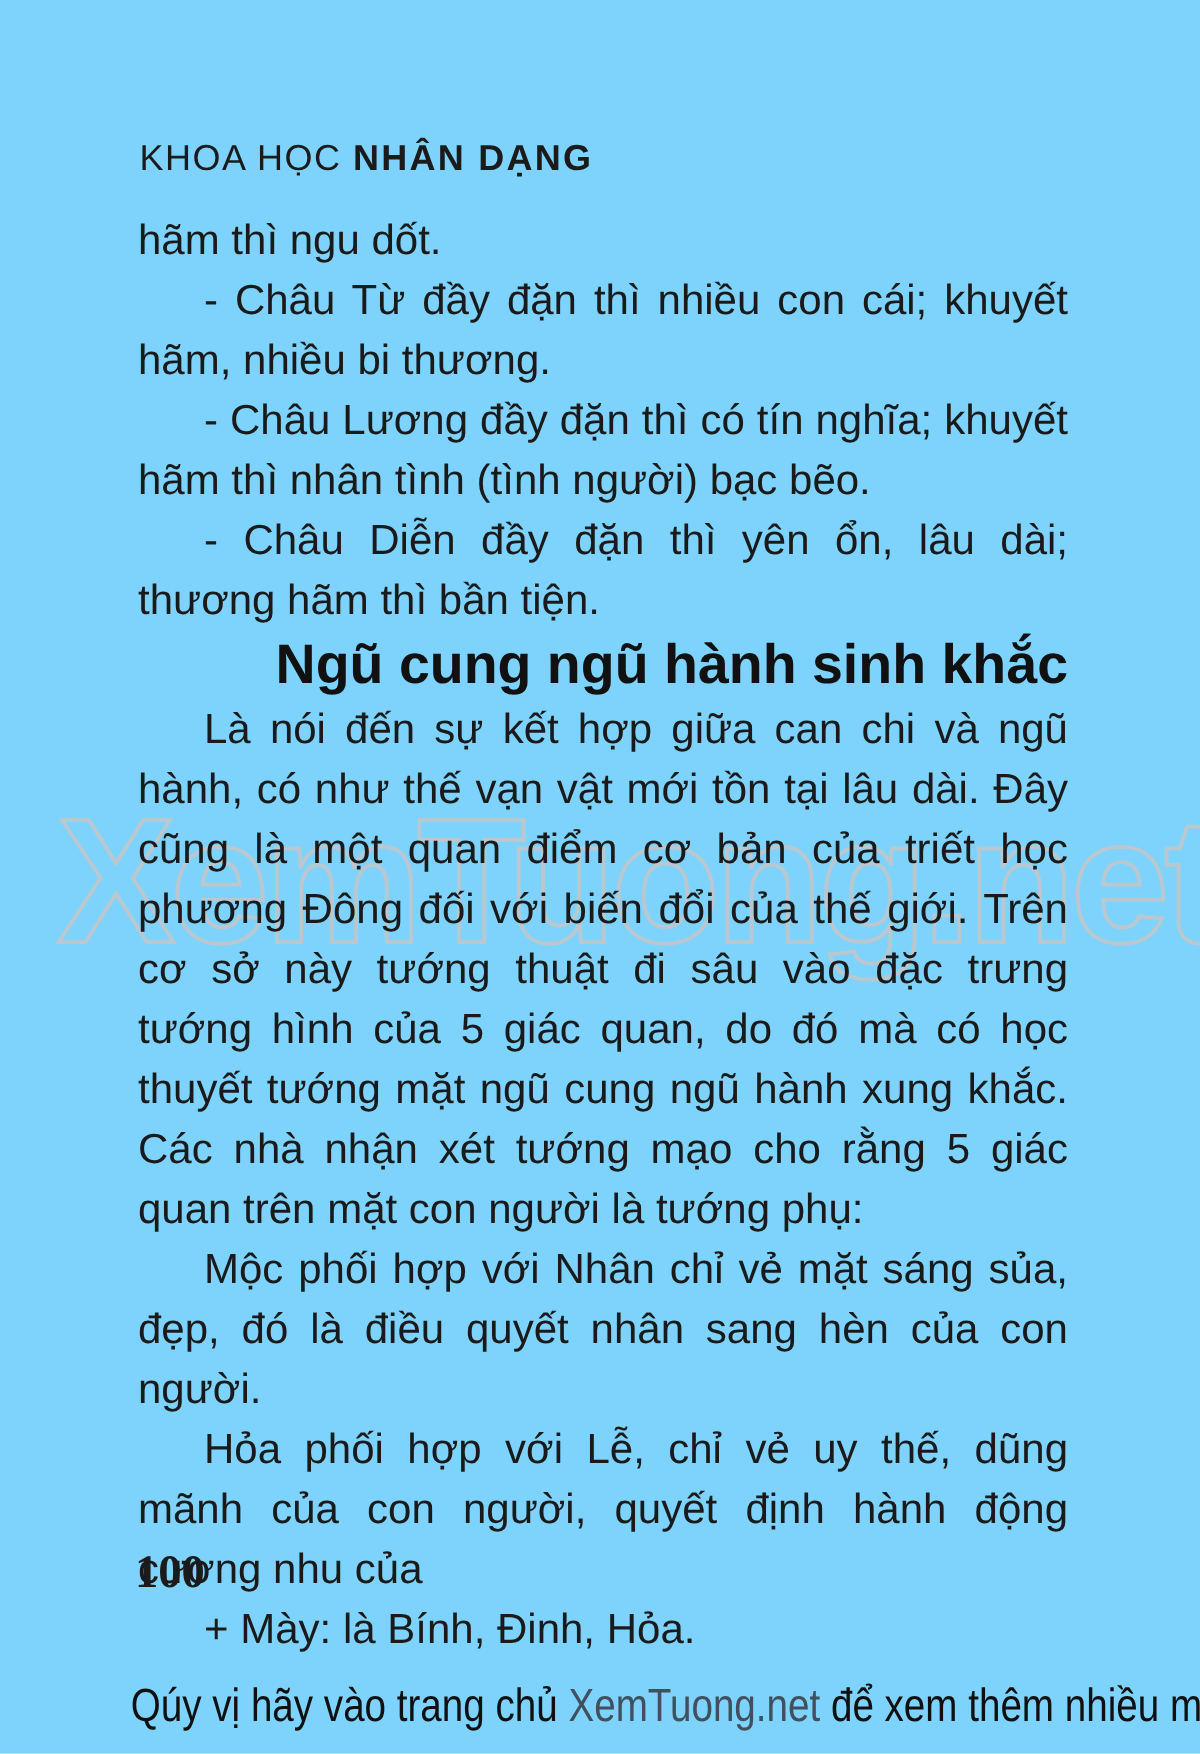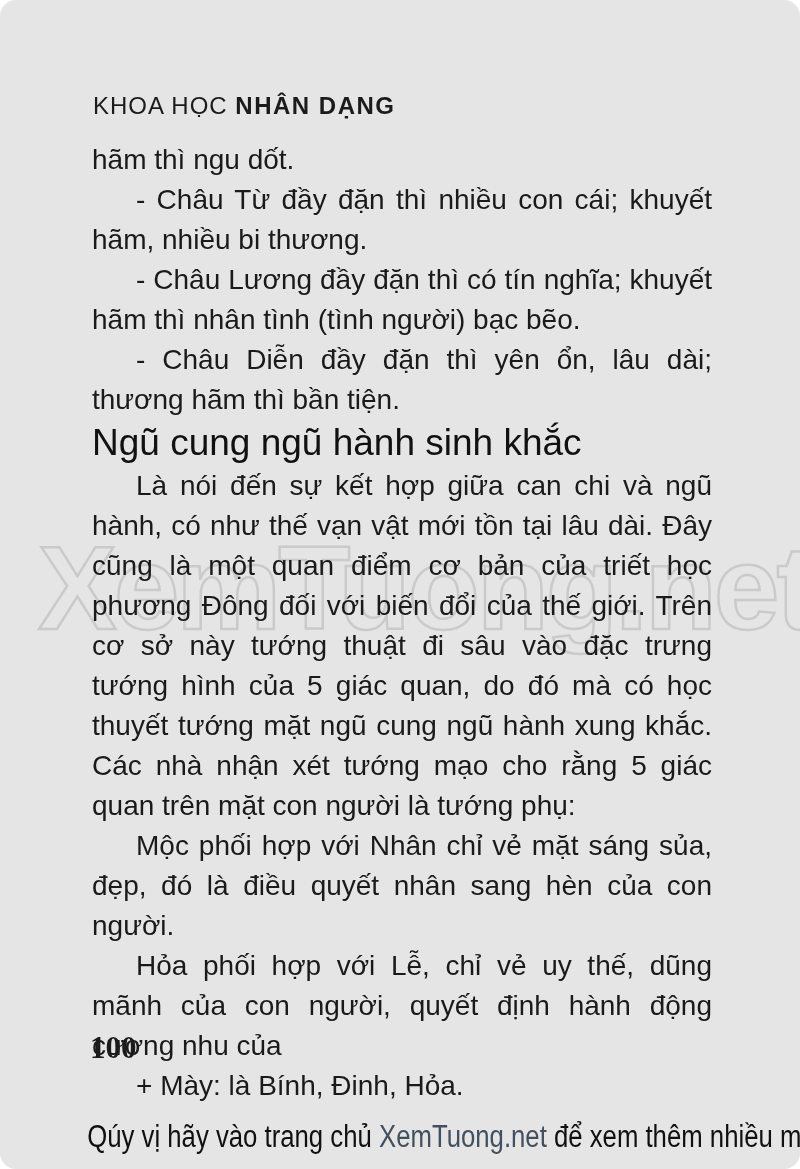--- a/index.html
+++ b/index.html
@@ -1,22 +1,21 @@
 <!DOCTYPE html>
 <html lang="vi"><head>
 <meta charset="utf-8">
 <style>
   html,body { margin:0; padding:0; }
   .page {
     position:relative;
     width:800px; height:1169px;
-    background:#e5e5e5;
+    background:#7dd3fc;
     font-family:"Liberation Sans", sans-serif;
     overflow:hidden;
-    border-radius:16px;
   }
 
   .running-header {
     position:absolute; top:92px; left:93px;
     font-size:24px; letter-spacing:1px;
     color:#1b1b1b; white-space:nowrap; z-index:2;
   }
   .running-header .hdr-bold { font-weight:bold; letter-spacing:1.5px; }
 
   .watermark {
@@ -30,23 +29,23 @@
 
   .bodytext {
     position:absolute; top:140px; left:92px; width:620px;
     font-size:28px; line-height:40px; color:#1a1a1a;
     text-align:justify; z-index:2;
   }
   .bodytext p { margin:0; }
   .bodytext p.indent { text-indent:44px; }
 
   .section-heading {
-    font-size:37px; font-weight:normal; color:#111;
+    font-size:37px; font-weight:bold; color:#111;
     margin:22px 0 10px 0; line-height:46px;
-    text-align:left; text-indent:0; letter-spacing:0;
+    text-align:right; text-indent:0; letter-spacing:0;
   }
 
   .page-number {
     position:absolute; top:1030px; left:90px;
     font-family:"Liberation Serif", serif;
     font-size:31px; font-weight:bold; color:#1b1b1b; z-index:2;
   }
 
   .footer {
     position:absolute; top:1119px; left:0; width:800px;

